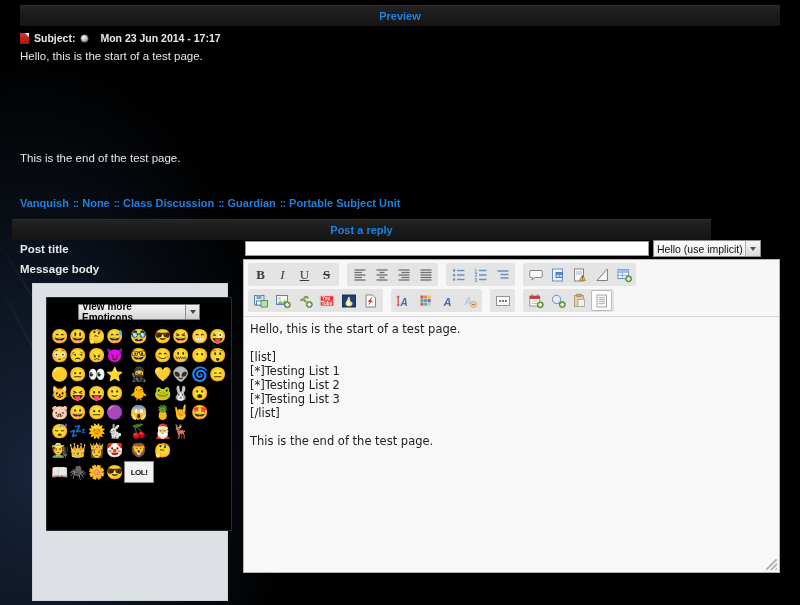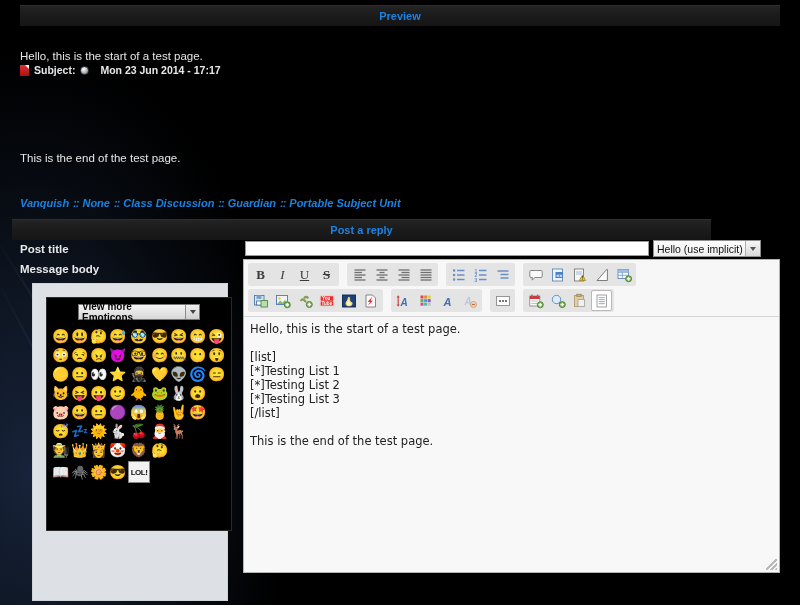--- a/index.html
+++ b/index.html
@@ -41,21 +41,21 @@
     font-size: 11px; font-weight: bold;
     text-align: center;
     line-height: 20px;
     border-top: 1px solid #2e2e2e;
   }
   #preview-bar { left: 20px; top: 5px; width: 760px; height: 21px; }
 
   #subject-line {
     position: absolute; left: 20px; top: 30px; width: 760px; height: 16px;
     color: #e8e8e8; font-size: 10.5px; font-weight: bold;
-    display: flex; align-items: center; gap: 5px; margin-top: 32px;
+    display: flex; align-items: center; gap: 5px;
   }
   #subject-line .lbl { font-weight: bold; }
   #subject-line .date { font-weight: bold; margin-left: 6px; }
   .ico-doc {
     display: inline-block; width: 9px; height: 11px;
     background: linear-gradient(180deg,#d33 0%, #a11 100%);
     position: relative;
   }
   .ico-doc::after {
     content: ""; position: absolute; right: 0; top: 0;
@@ -73,21 +73,21 @@
   }
   #post-body-2 {
     position: absolute; left: 20px; top: 152px;
     color: #e6e6e6; font-size: 11.5px;
   }
 
   
   #breadcrumb {
     position: absolute; left: 20px; top: 196px; width: 760px; height: 14px;
     font-size: 11px; font-weight: bold; color: #1c82e2;
-    display: flex; align-items: center; font-style: italic;
+    display: flex; align-items: center;
   }
   #breadcrumb a {
     color: #1c82e2; text-decoration: none; font-weight: bold;
   }
   #breadcrumb .sep {
     color: #1c82e2; margin: 0 4px; font-weight: bold; letter-spacing: -1px;
   }
 
   #reply-bar { left: 12px; top: 219px; width: 699px; height: 21px; }
 
@@ -164,21 +164,21 @@
     row-gap: 2px;
     justify-items: center; align-items: center;
   }
   .emo {
     width: 17px; height: 17px; line-height: 17px;
     font-size: 14px; text-align: center;
     display: flex; align-items: center; justify-content: center;
     cursor: pointer;
   }
   .emo.lol {
-    width: 22px; height: 22px; font-size: 8px; font-weight: bold;
+    width: 30px; height: 22px; font-size: 8px; font-weight: bold;
     background: #f2f2f2; color: #111; border: 1px solid #888;
     letter-spacing: -0.5px;
   }
 
   
   #editor {
     position: absolute; left: 243px; top: 259px; width: 537px; height: 314px;
     background: #f7f7f7; border: 1px solid #b4b4b4;
   }
   #toolbar { padding: 3px 4px 2px 4px; }

